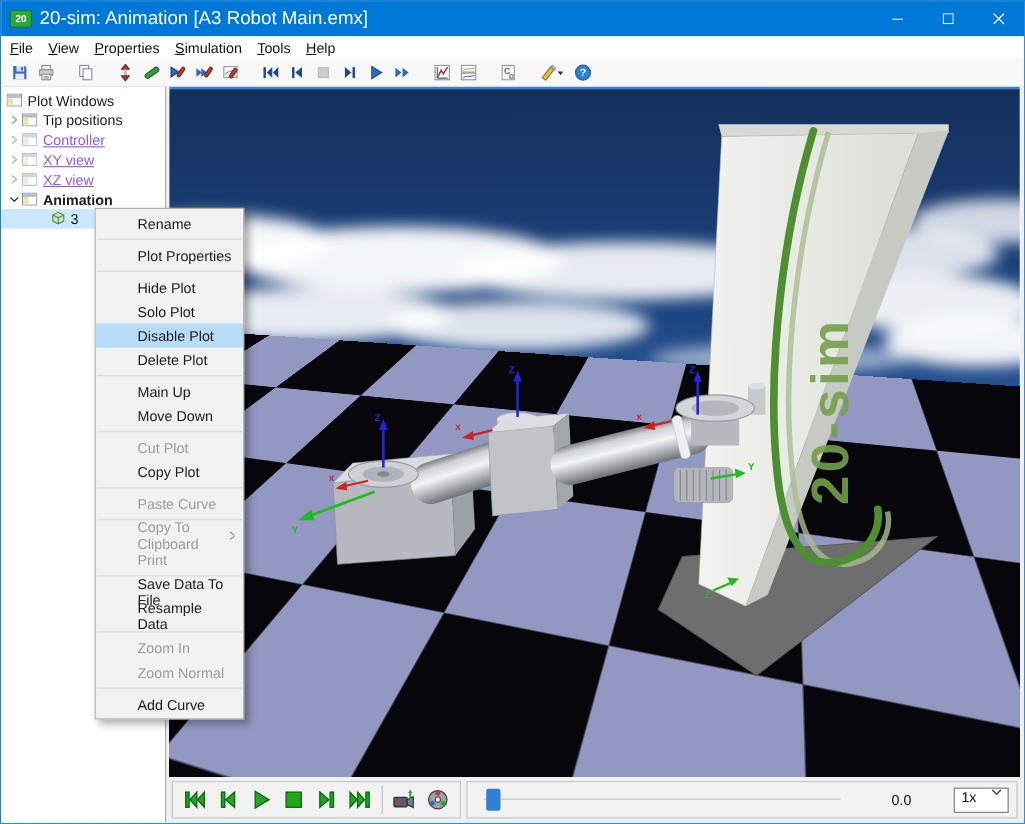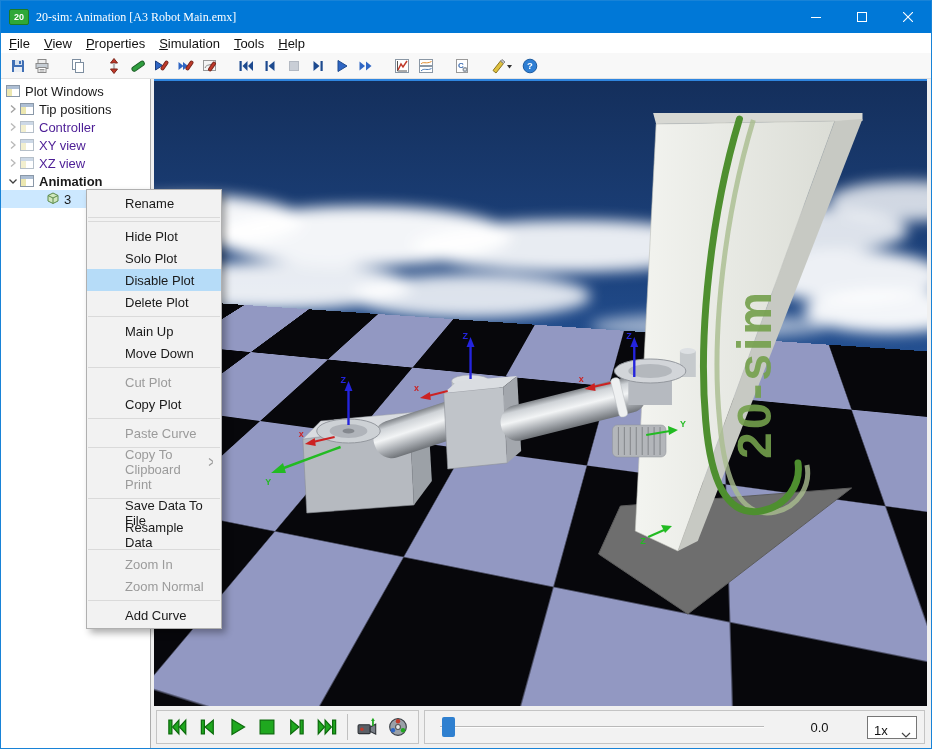--- a/index.html
+++ b/index.html
@@ -3,38 +3,38 @@
 <meta charset="utf-8">
 <style>
   html,body{margin:0;padding:0;background:#d4d4d4;}
   *{box-sizing:border-box;}
   .window{width:932px;height:749px;border:1px solid #1883d7;display:flex;flex-direction:column;
     font-family:"Liberation Sans",sans-serif;position:relative;background:#f0f0f0;overflow:hidden;}
   
   .titlebar{height:32px;background:#0078d7;display:flex;align-items:center;color:#fff;flex:none;}
   .app-icon{width:20px;height:16px;margin:0 7px 0 8px;background:#2fa838;border:1px solid #1c7a24;border-radius:2px;
     display:flex;align-items:center;justify-content:center;font-size:9px;font-weight:bold;color:#fff;flex:none;}
-  .title{font-size:12px;flex:1;white-space:nowrap;font-family:Liberation Serif, serif;}
+  .title{font-size:17px;flex:1;white-space:nowrap;}
   .win-btn{width:46px;height:32px;display:flex;align-items:center;justify-content:center;border:none;background:transparent;padding:0;}
   
   .menubar{height:20px;background:#fff;display:flex;align-items:center;font-size:13px;color:#111;padding-left:1px;flex:none;}
   .menu-item{display:inline-block;padding:1px 7px;}
   .menu-item::first-letter{text-decoration:underline;}
   
   .toolbar{height:26px;background:#f8f8f8;border-bottom:1px solid #e2e2e2;display:flex;align-items:center;padding-left:5px;flex:none;}
   .tbtn{width:22px;height:22px;border:none;background:transparent;padding:2px;margin:0 1px;display:flex;align-items:center;justify-content:center;}
   .gap{width:12px;flex:none;}
   
   .content{flex:1;display:flex;background:#f0f0f0;min-height:0;}
   .sidebar{width:150px;background:#fff;border-right:1px solid #ababab;font-size:13px;color:#1a1a1a;padding-top:3px;flex:none;}
   .trow{display:flex;align-items:center;height:18px;white-space:nowrap;}
   .trow .chev{width:14px;height:14px;margin-left:5px;flex:none;}
   .trow .wicon{width:14px;height:12px;margin-right:5px;flex:none;}
   .trow.root .wicon{margin-left:5px;}
-  .trow.dim .tlabel{color:#4c1d95;}
+  .trow.dim .tlabel{color:#8b5cf6;text-decoration:underline;}
   .trow.bold .tlabel{font-weight:bold;}
   .trow.sel{background:#cce8ff;}
   .trow.sel .cube{margin-left:44px;margin-right:4px;flex:none;}
   .rightcol{flex:1;display:flex;flex-direction:column;padding:0 4px 0 3px;min-width:0;}
   
   .scene{flex:1;position:relative;overflow:hidden;border-top:2px solid #2f86e0;
     background:linear-gradient(#142f5c,#1d4480 32%,#2b5ca2 55%,#4077bc 75%,#6795cf 100%);}
   .scene svg.layer{position:absolute;left:0;top:0;width:100%;height:100%;}
   .clouds{z-index:1;}
   .floor{position:absolute;z-index:2;left:-700px;top:245px;width:2200px;height:1500px;
@@ -46,21 +46,21 @@
   
   .bottombar{height:42px;display:flex;align-items:center;padding:4px 2px;flex:none;background:#f0f0f0;}
   .bgroup{height:34px;border:1px solid #c4c4c4;background:#f2f2f2;display:flex;align-items:center;padding:0 5px;}
   .bgroup.grow{flex:1;margin-left:5px;}
   .pbtn{width:30px;height:28px;border:none;background:transparent;display:flex;align-items:center;justify-content:center;padding:0;}
   .vsep{width:1px;height:26px;background:#c0c0c0;margin:0 5px;flex:none;}
   .slider{flex:1;position:relative;height:26px;margin:0 8px 0 10px;}
   .slider-track{position:absolute;left:0;right:0;top:12px;height:2px;background:#b9b9b9;border-bottom:1px solid #fdfdfd;}
   .slider-handle{position:absolute;left:2px;top:3px;width:13px;height:20px;background:#2f80d0;border-radius:2px;}
   .time-value{width:95px;text-align:center;font-size:13px;color:#111;}
-  .combo{width:50px;height:23px;border:1px solid #767676;background:#fff;display:flex;align-items:flex-end;
+  .combo{width:50px;height:23px;border:1px solid #767676;background:#fff;display:flex;align-items:flex-start;
     justify-content:space-between;font-size:13px;color:#111;padding:0 5px 0 6px;margin-right:2px;}
   
   .ctx{position:absolute;left:85px;top:188px;width:136px;background:#f2f2f2;border:1px solid #b0b0b0;
     box-shadow:4px 4px 7px rgba(0,0,0,.32);padding:2px 0;z-index:50;font-size:13px;color:#1a1a1a;}
   .ci{height:22px;display:flex;align-items:center;padding-left:38px;padding-right:8px;position:relative;}
   .ci.dis{color:#9b9b9b;}
   .ci.hl{background:#b6dcf8;}
   .ci .sub{margin-left:auto;}
   .csep{height:1px;background:#dadada;margin:3px 1px;}
 </style>
@@ -528,20 +528,23 @@
         </div>
       </div>
     </div>
   </div>
 
   <div class="ctx">
     <div class="ci">
         <span>Rename</span>
       </div>
     <div class="csep"></div>
+    <div class="ci">
+        <span>Plot Properties</span>
+      </div>
     <div class="csep"></div>
     <div class="ci">
         <span>Hide Plot</span>
       </div>
     <div class="ci">
         <span>Solo Plot</span>
       </div>
     <div class="ci hl">
         <span>Disable Plot</span>
       </div>

